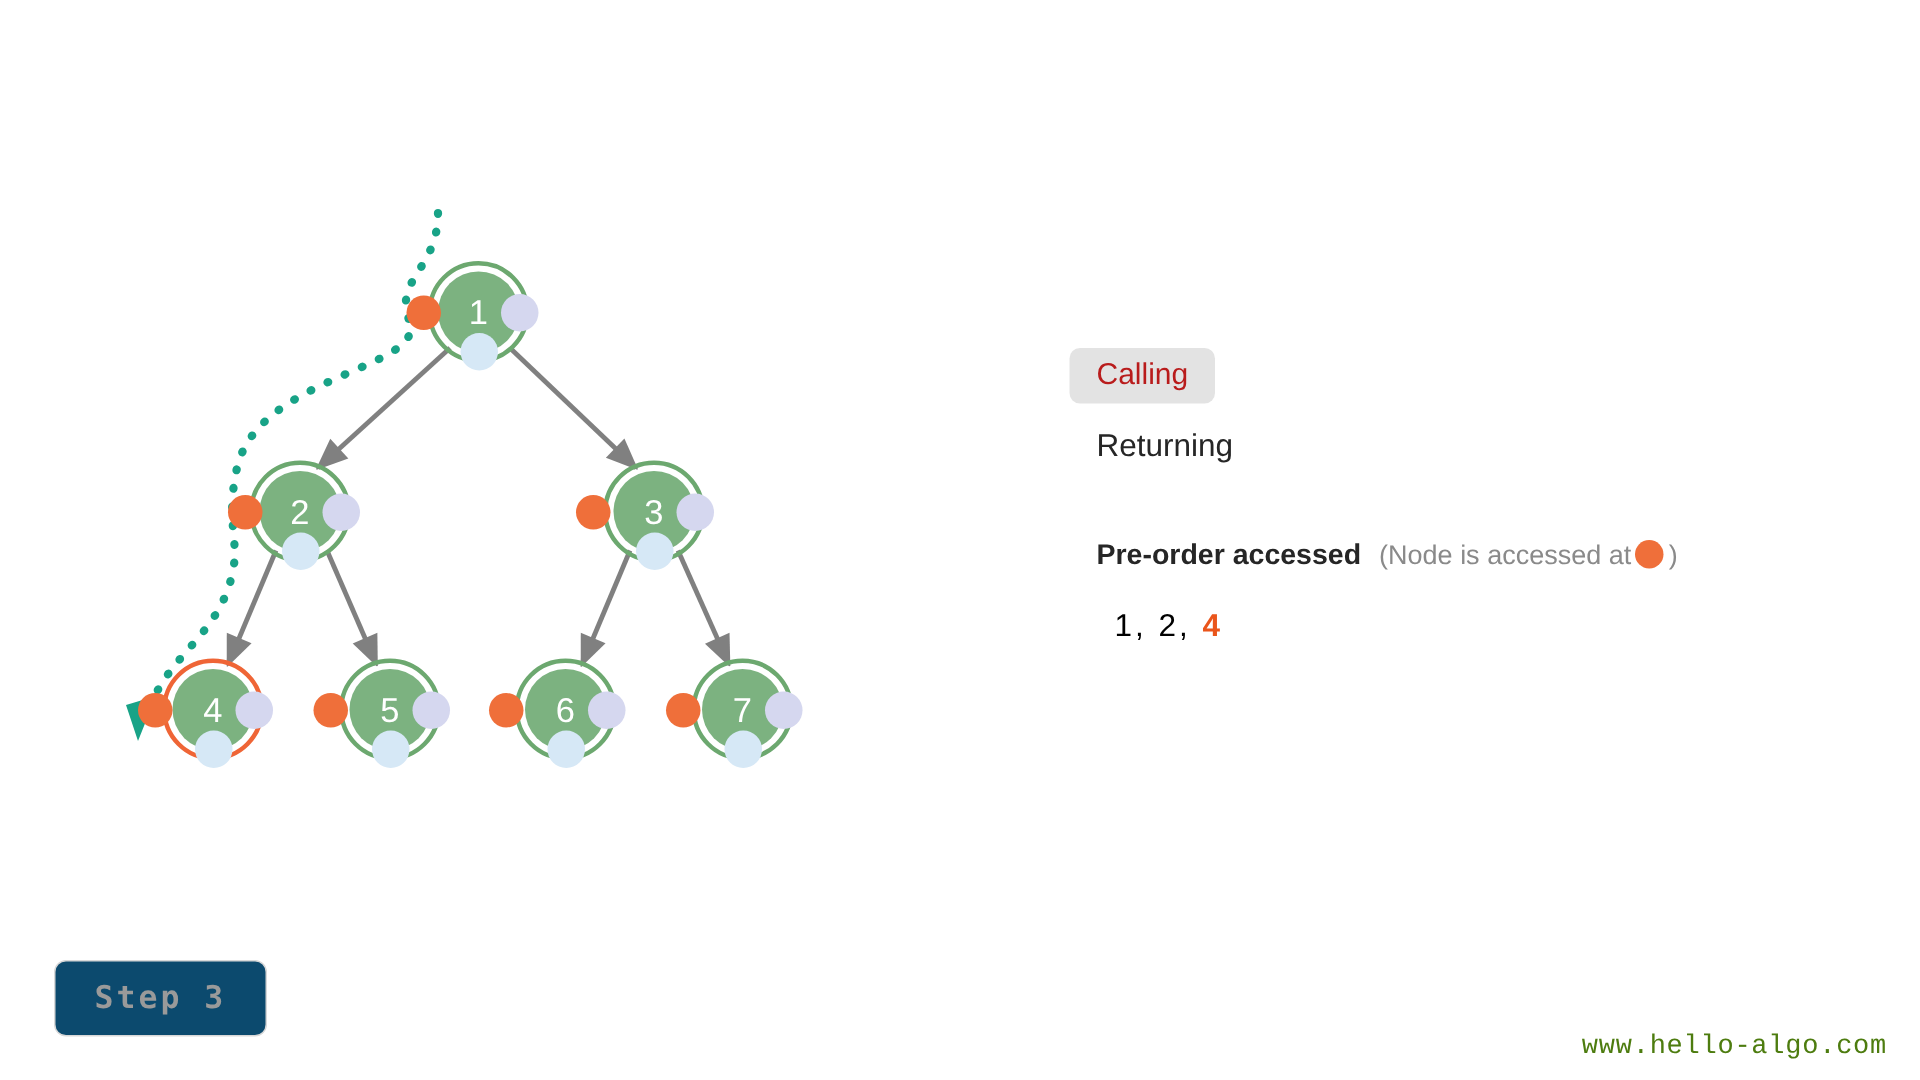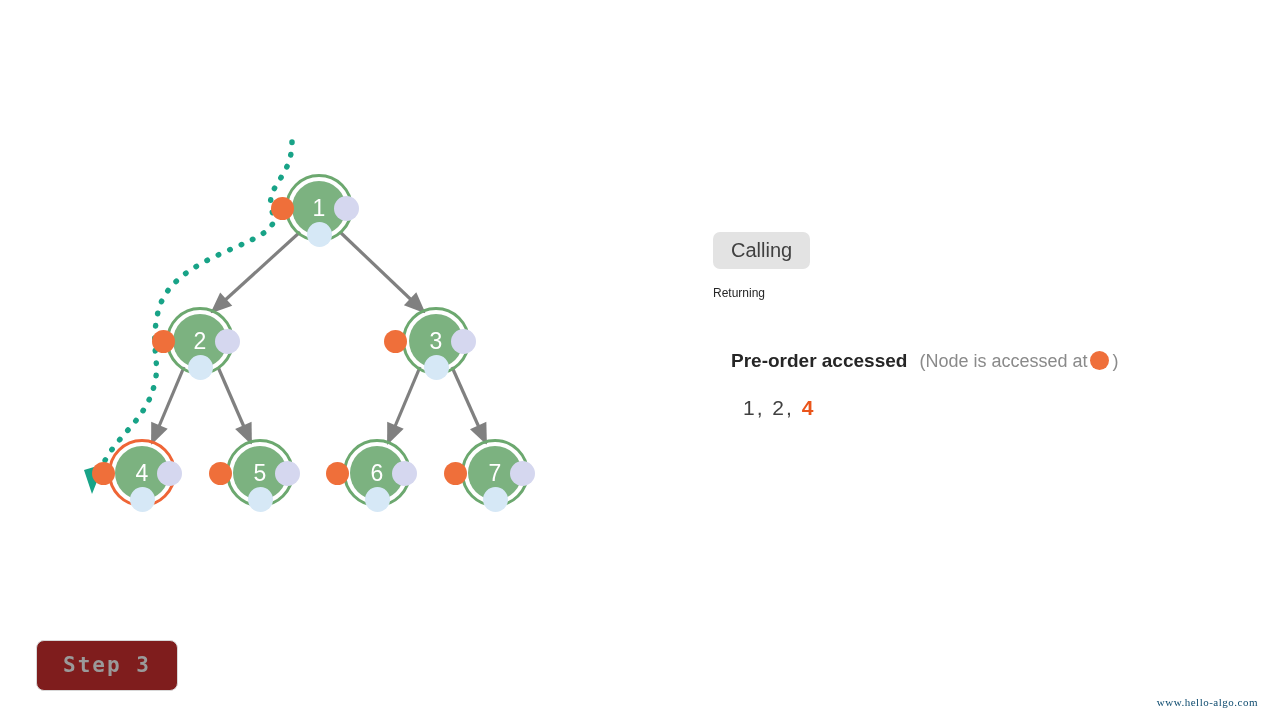--- a/index.html
+++ b/index.html
@@ -118,27 +118,28 @@
     left: 713px;
     top: 232px;
     width: 540px;
   }
   .legend-chip {
     display: inline-block;
     background: #e3e3e3;
     border-radius: 7px;
     padding: 8px 18px 9px 18px;
     font-size: 20px;
-    color: #404040;
+    color: #b91c1c;
     line-height: 1;
   }
   .legend-plain {
     display: block;
     margin-top: 18px;
-    font-size: 12px;
+    margin-left: 18px;
+    font-size: 21px;
     color: #262626;
     line-height: 1;
   }
   .traverse-head {
     margin-top: 52px;
     margin-left: 18px;
     font-size: 19px;
     line-height: 1;
     white-space: nowrap;
   }
@@ -163,52 +164,52 @@
   }
   .sequence {
     margin-top: 26px;
     margin-left: 30px;
     font-size: 21px;
     font-family: "Liberation Sans", sans-serif;
     color: #3a3a3a;
     letter-spacing: 2px;
   }
   .sequence .visited {
-    color: #404040;
+    color: #000000;
   }
   .sequence .current {
     color: #ea551b;
     font-weight: bold;
   }
 
   
   #step-badge {
     position: absolute;
     left: 36px;
     top: 640px;
     border: 1px solid #d8d8d8;
     border-radius: 8px;
-    background: #7f1d1d;
+    background: #0c4a6e;
     padding: 14px 26px;
     font-family: "DejaVu Sans Mono", monospace;
     font-size: 21px;
     font-weight: bold;
     color: #9a9a9a;
     letter-spacing: 2px;
     line-height: 1;
   }
 
   
   #watermark {
     position: absolute;
     right: 22px;
     bottom: 12px;
-    font-family: Liberation Serif, serif;
-    font-size: 11px;
-    color: #0c4a6e;
+    font-family: Liberation Mono, monospace;
+    font-size: 18px;
+    color: #4d7c0f;
     letter-spacing: 0.5px;
   }
 </style>
 </head>
 <body>
 
 <div id="stage">
 
   <div id="tree-panel">
 

